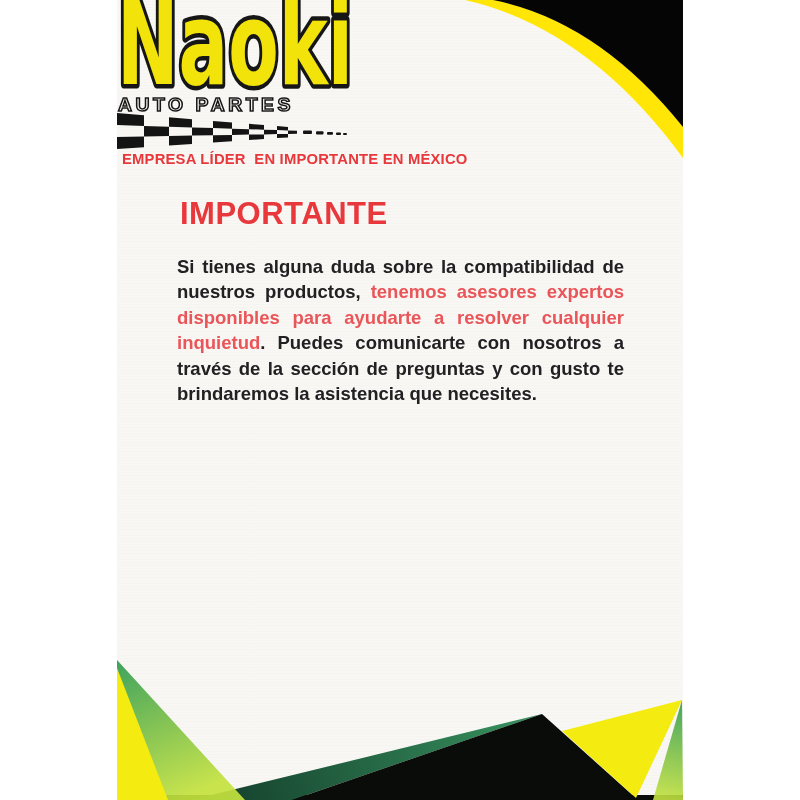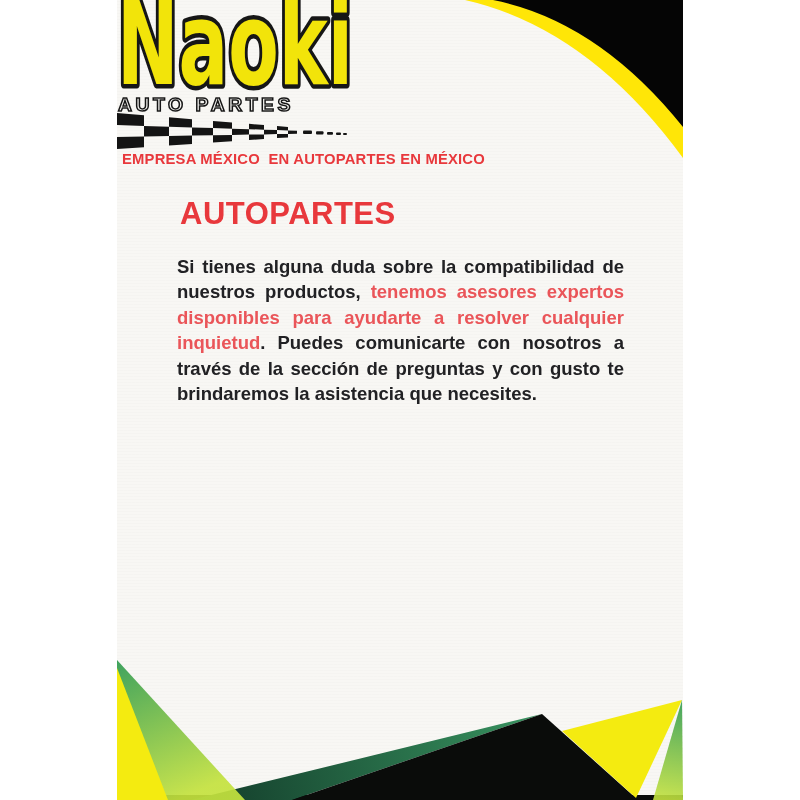--- a/index.html
+++ b/index.html
@@ -82,25 +82,25 @@
           <polygon points="160.0,15.1 171.0,16.0 171.0,19.5 160.0,19.1" fill="var(--flag-black,#141414)"></polygon>
           <polygon points="160.0,23.1 171.0,22.9 171.0,26.4 160.0,27.1" fill="var(--flag-black,#141414)"></polygon>
           <polygon points="171.0,19.5 180.0,19.8 180.0,22.8 171.0,22.9" fill="var(--flag-black,#141414)"></polygon>
           <rect x="186" y="19.5" width="9" height="3.6" rx="1" fill="var(--flag-black,#141414)"></rect>
           <rect x="199" y="20.3" width="7.5" height="3.2" rx="1" fill="var(--flag-black,#141414)"></rect>
           <rect x="210" y="21" width="6" height="2.8" rx="1" fill="var(--flag-black,#141414)"></rect>
           <rect x="219" y="21.6" width="5" height="2.4" rx="1" fill="var(--flag-black,#141414)"></rect>
           <rect x="226" y="22.1" width="4" height="2" rx="1" fill="var(--flag-black,#141414)"></rect>
         </svg>
 
-      <div class="tagline">EMPRESA MÉXICO  EN AUTOPARTES EN MÉXICO</div>
+      <div class="tagline">EMPRESA LÍDER  EN IMPORTANTE EN MÉXICO</div>
     </header>
 
     <main class="content">
-      <h1 class="heading">AUTOPARTES</h1>
+      <h1 class="heading">IMPORTANTE</h1>
       <div class="paragraphs" id="paragraphs">
           <p><span>Si tienes alguna duda sobre la compatibilidad de nuestros productos, </span><span class="accent">tenemos asesores expertos disponibles para ayudarte a resolver cualquier inquietud</span><span>. Puedes comunicarte con nosotros a través de la sección de preguntas y con gusto te brindaremos la asistencia que necesites.</span></p>
         </div>
     </main>
 
     <svg class="bottom-deco" viewBox="0 0 566 145" preserveAspectRatio="none" aria-hidden="true">
       <defs>
         <linearGradient id="gradMountain" x1="425" y1="59" x2="74" y2="145" gradientUnits="userSpaceOnUse">
           <stop offset="0" style="stop-color:var(--mountain-green-1,#389460)"></stop>
           <stop offset="1" style="stop-color:var(--mountain-green-2,#123A29)"></stop>

